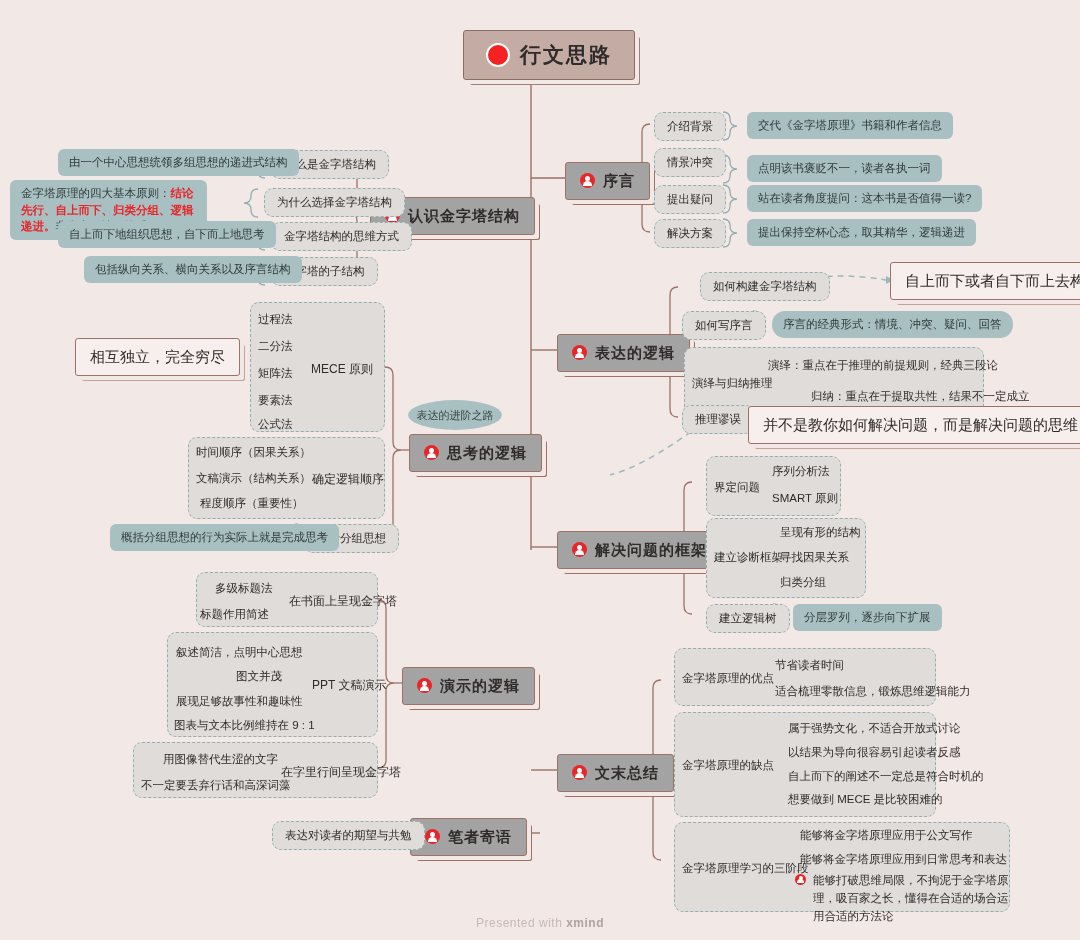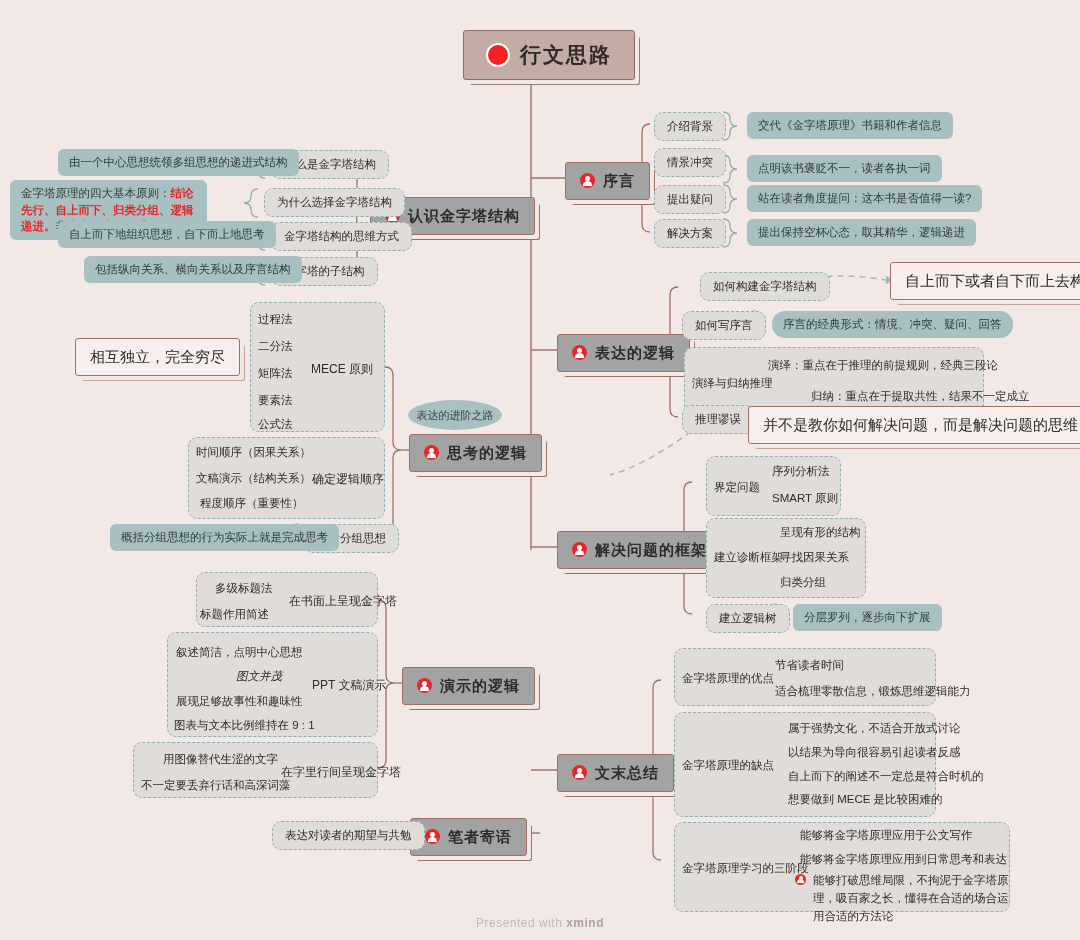--- a/index.html
+++ b/index.html
@@ -422,21 +422,21 @@
       <span class="txt">标题作用简述</span>
     </div>
 
   <div class="grp" style="left:167px;top:632px;width:211px;height:105px;"></div>
   <div class="bare mid" style="left:312px;top:677px;">
     <span class="txt">PPT 文稿演示</span>
   </div>
   <div class="bare" style="left:176px;top:645px;">
       <span class="txt">叙述简洁，点明中心思想</span>
     </div>
-  <div class="bare" style="left:236px;top:669px;font-style:italic;">
+  <div class="bare" style="left:236px;top:669px;">
       <span class="txt">图文并茂</span>
     </div>
   <div class="bare" style="left:176px;top:694px;">
       <span class="txt">展现足够故事性和趣味性</span>
     </div>
   <div class="bare" style="left:174px;top:718px;">
       <span class="txt">图表与文本比例维持在 9 : 1</span>
     </div>
 
   <div class="grp" style="left:133px;top:742px;width:245px;height:56px;"></div>

